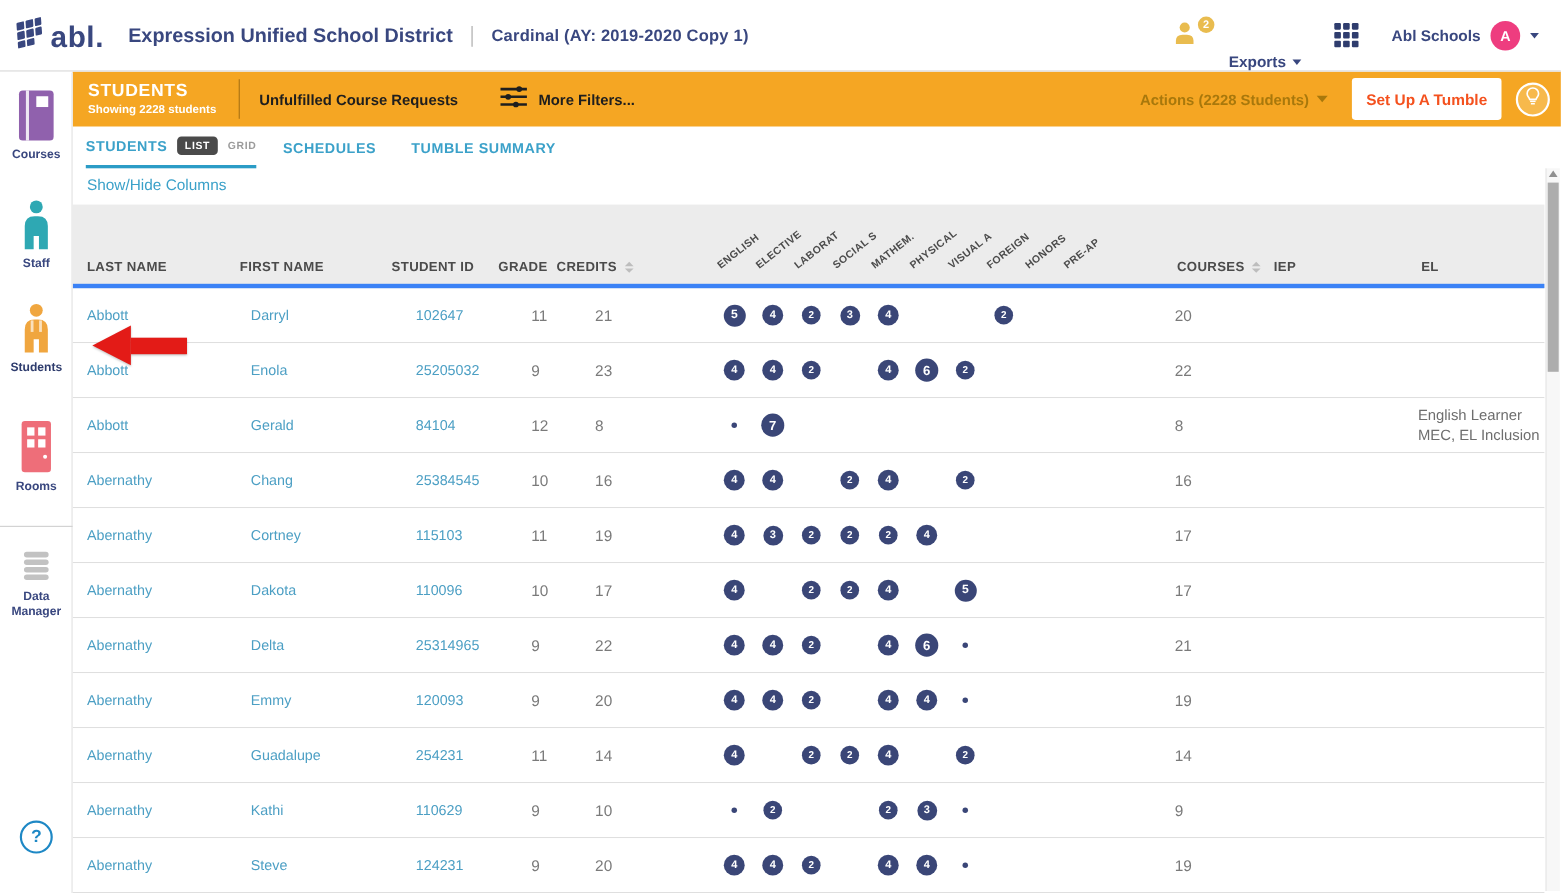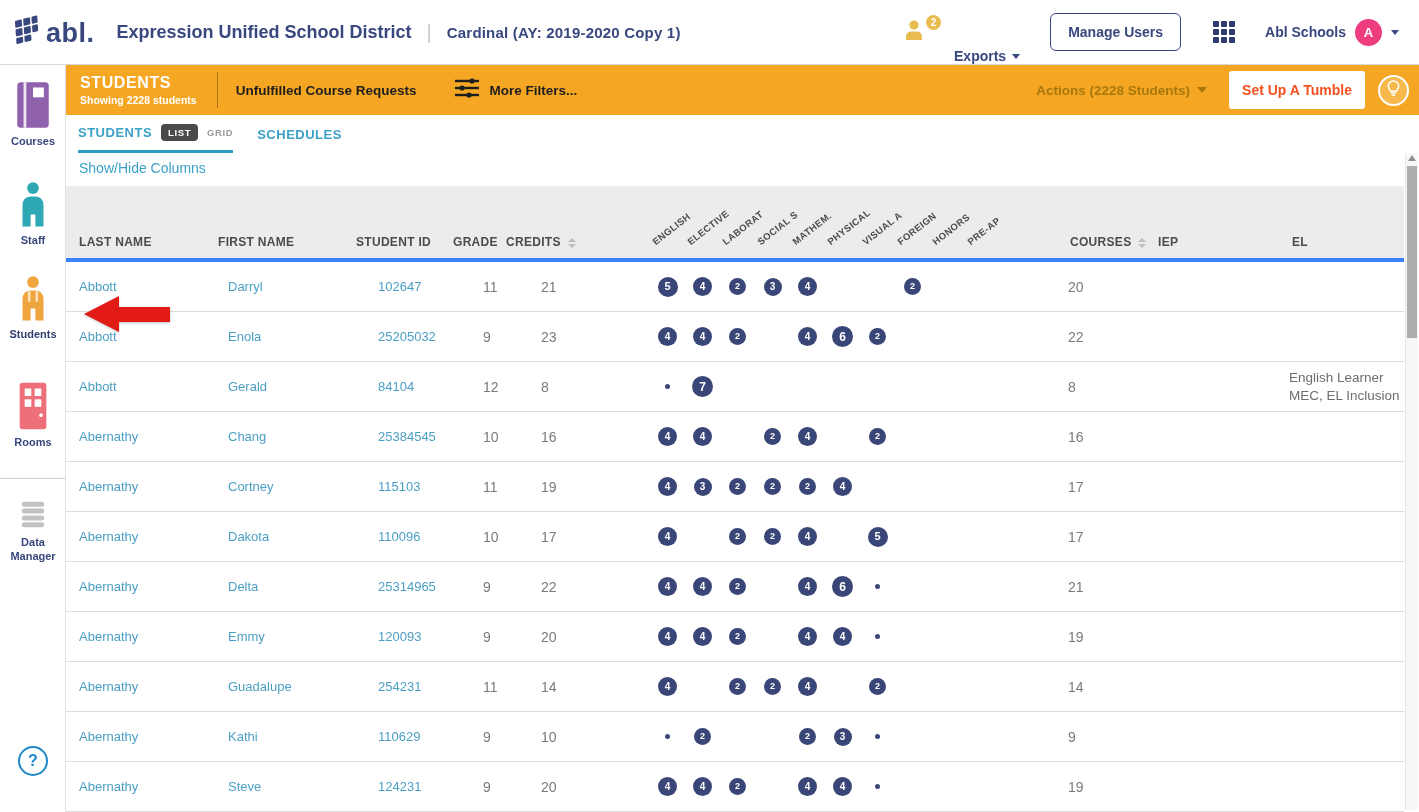--- a/index.html
+++ b/index.html
@@ -174,21 +174,20 @@
           <circle cx="10" cy="6" r="4.6"></circle>
           <path d="M2,21 L2,18 Q2,12.5 8,12.5 L12,12.5 Q18,12.5 18,18 L18,21 Z"></path>
         </svg>
       </span>
       <span class="count-badge">2</span>
     </div>
     <div class="exports">
       <span>Exports</span>
       <span class="caret-down"></span>
     </div>
-    <button class="manage-users">Manage Users</button>
     <div class="apps">
       <span></span>
         <span></span>
         <span></span>
         <span></span>
         <span></span>
         <span></span>
         <span></span>
         <span></span>
         <span></span>
@@ -300,20 +299,21 @@
   </div>
 </div>
 
 <div class="tabsrow">
   <div class="tab-group">
     <span class="tab">STUDENTS</span>
     <span class="list-badge">LIST</span>
     <span class="grid-label">GRID</span>
   </div>
   <span class="tab inactive" style="margin-left:24px">SCHEDULES</span>
+  <span class="tab inactive" style="margin-left:32px">TUMBLE SUMMARY</span>
 </div>
 <div class="showhide">Show/Hide Columns</div>
 
 <div class="table-wrap">
   <div class="thead">
     <div class="cell c-last hcell">LAST NAME</div>
     <div class="cell c-first hcell">FIRST NAME</div>
     <div class="cell c-id hcell">STUDENT ID</div>
     <div class="cell c-grade hcell">GRADE</div>
     <div class="cell c-credits hcell">

